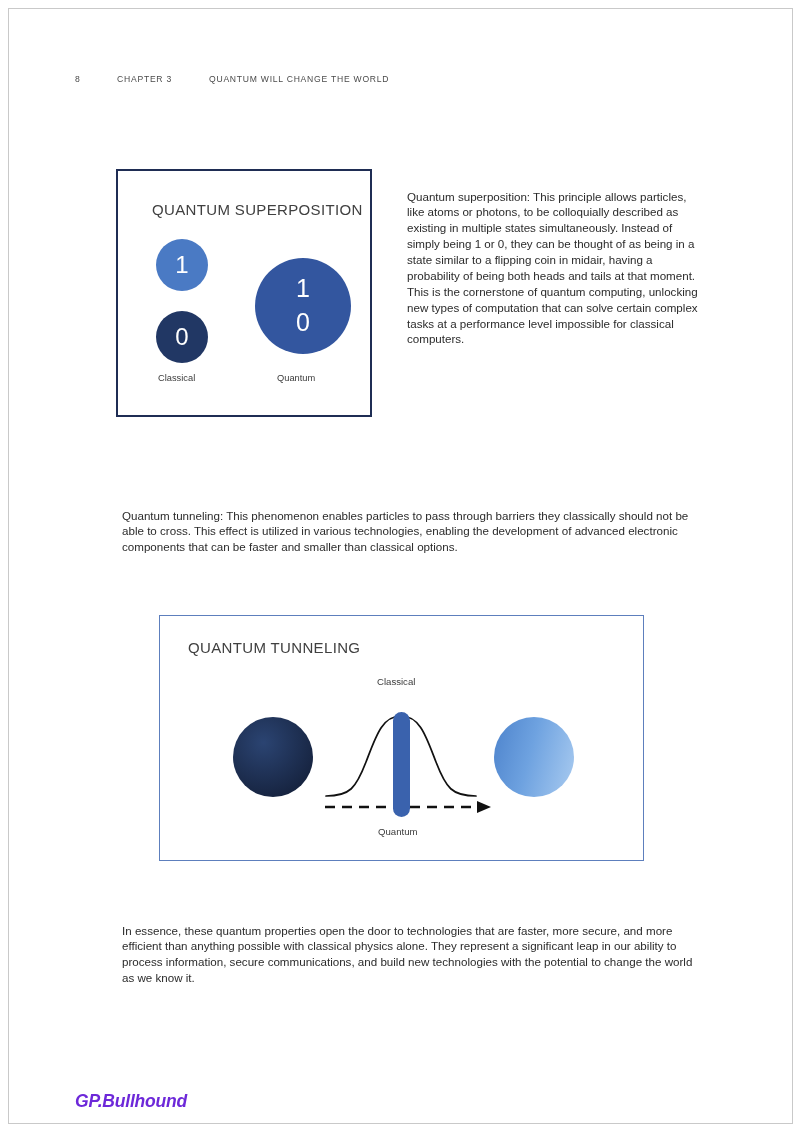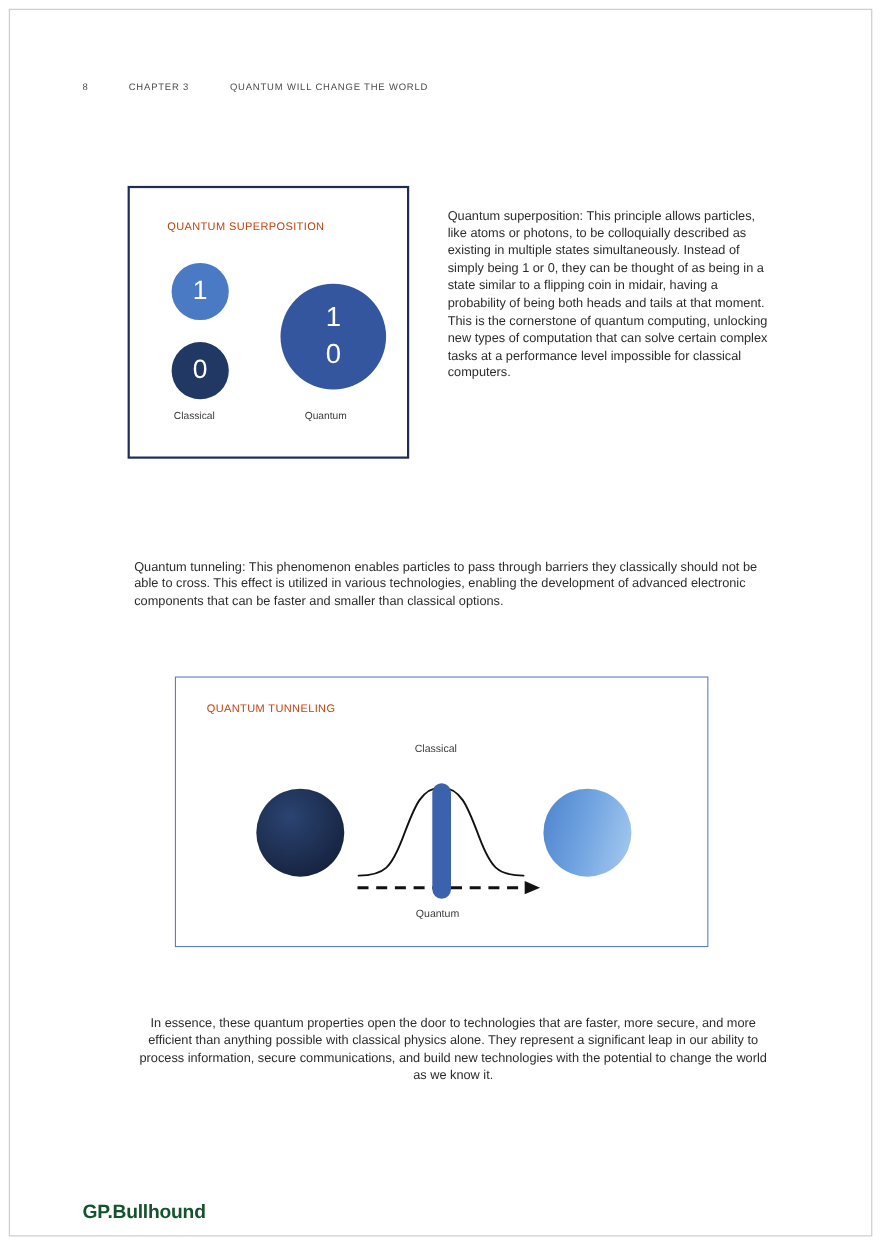--- a/index.html
+++ b/index.html
@@ -52,22 +52,22 @@
     left: 0;
     top: 0;
     width: 256px;
     height: 248px;
     border: 2px solid #1f2d54;
     background: #ffffff;
     box-sizing: border-box;
   }
   .fig-title {
     position: absolute;
-    color: #c2410c;
-    font-size: 10px;
+    color: #404040;
+    font-size: 15px;
     letter-spacing: 0.35px;
     white-space: nowrap;
   }
   .figure-superposition .fig-title {
     left: 34px;
     top: 30px;
   }
   .circle {
     position: absolute;
     border-radius: 50%;
@@ -131,21 +131,20 @@
     position: absolute;
     left: 113px;
     top: 487px;
     width: 578px;
   }
   .para-essence {
     position: absolute;
     left: 113px;
     top: 902px;
     width: 580px;
-    text-align: center;
   }
 
   
   .figure-tunneling {
     position: absolute;
     left: 150px;
     top: 606px;
     width: 485px;
     height: 246px;
     border: 1.5px solid #5d7fbd;
@@ -203,24 +202,25 @@
     height: 105px;
     border-radius: 9px;
     background: #3a62ad;
   }
 
   
   .footer-logo {
     position: absolute;
     left: 66px;
     top: 1082px;
-    color: #14532d;
+    color: #6d28d9;
     font-size: 17.5px;
     font-weight: 700;
     letter-spacing: -0.2px;
+    font-style: italic;
   }
 </style>
 </head>
 <body>
 
 <div class="page">
 
   <div class="runhead">
     <span class="page-no">8</span>
     <span class="chapter">CHAPTER 3</span>

